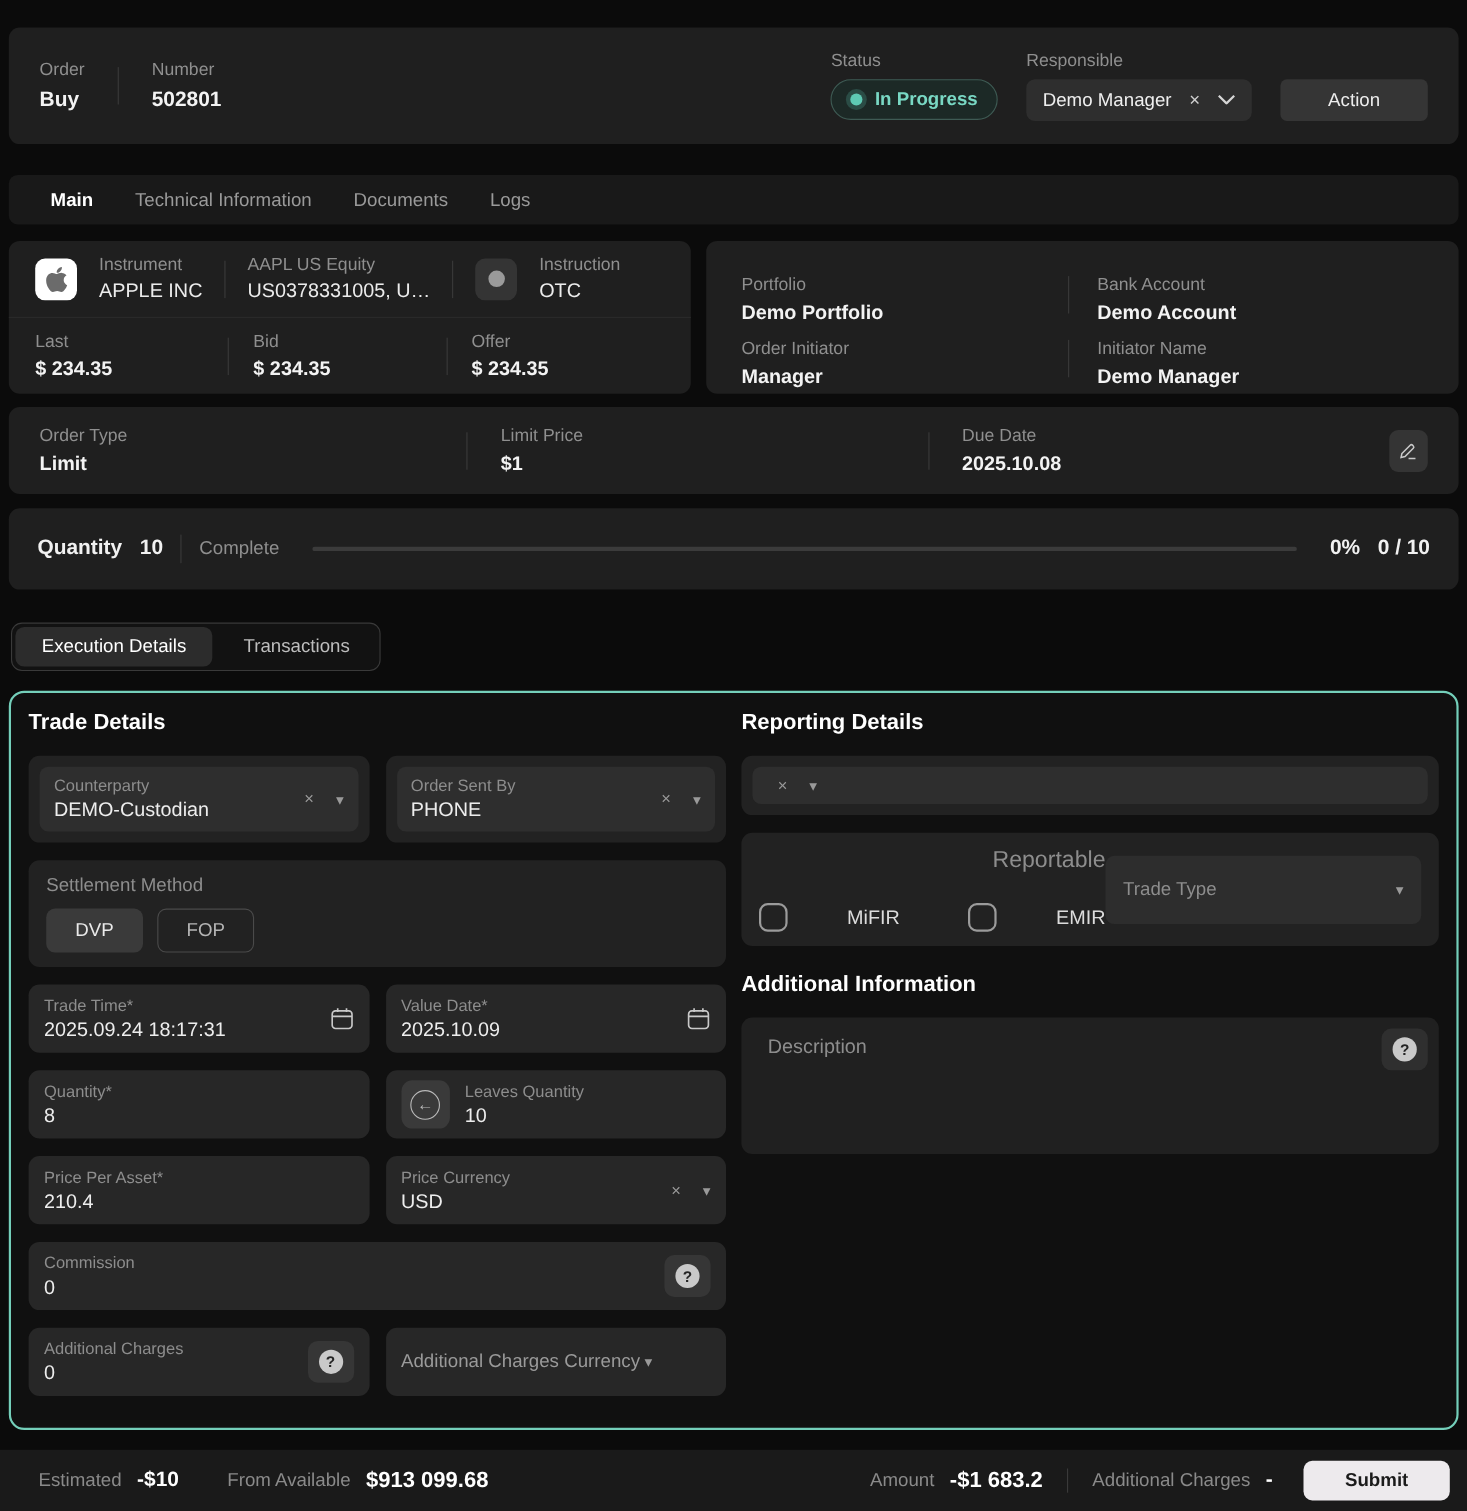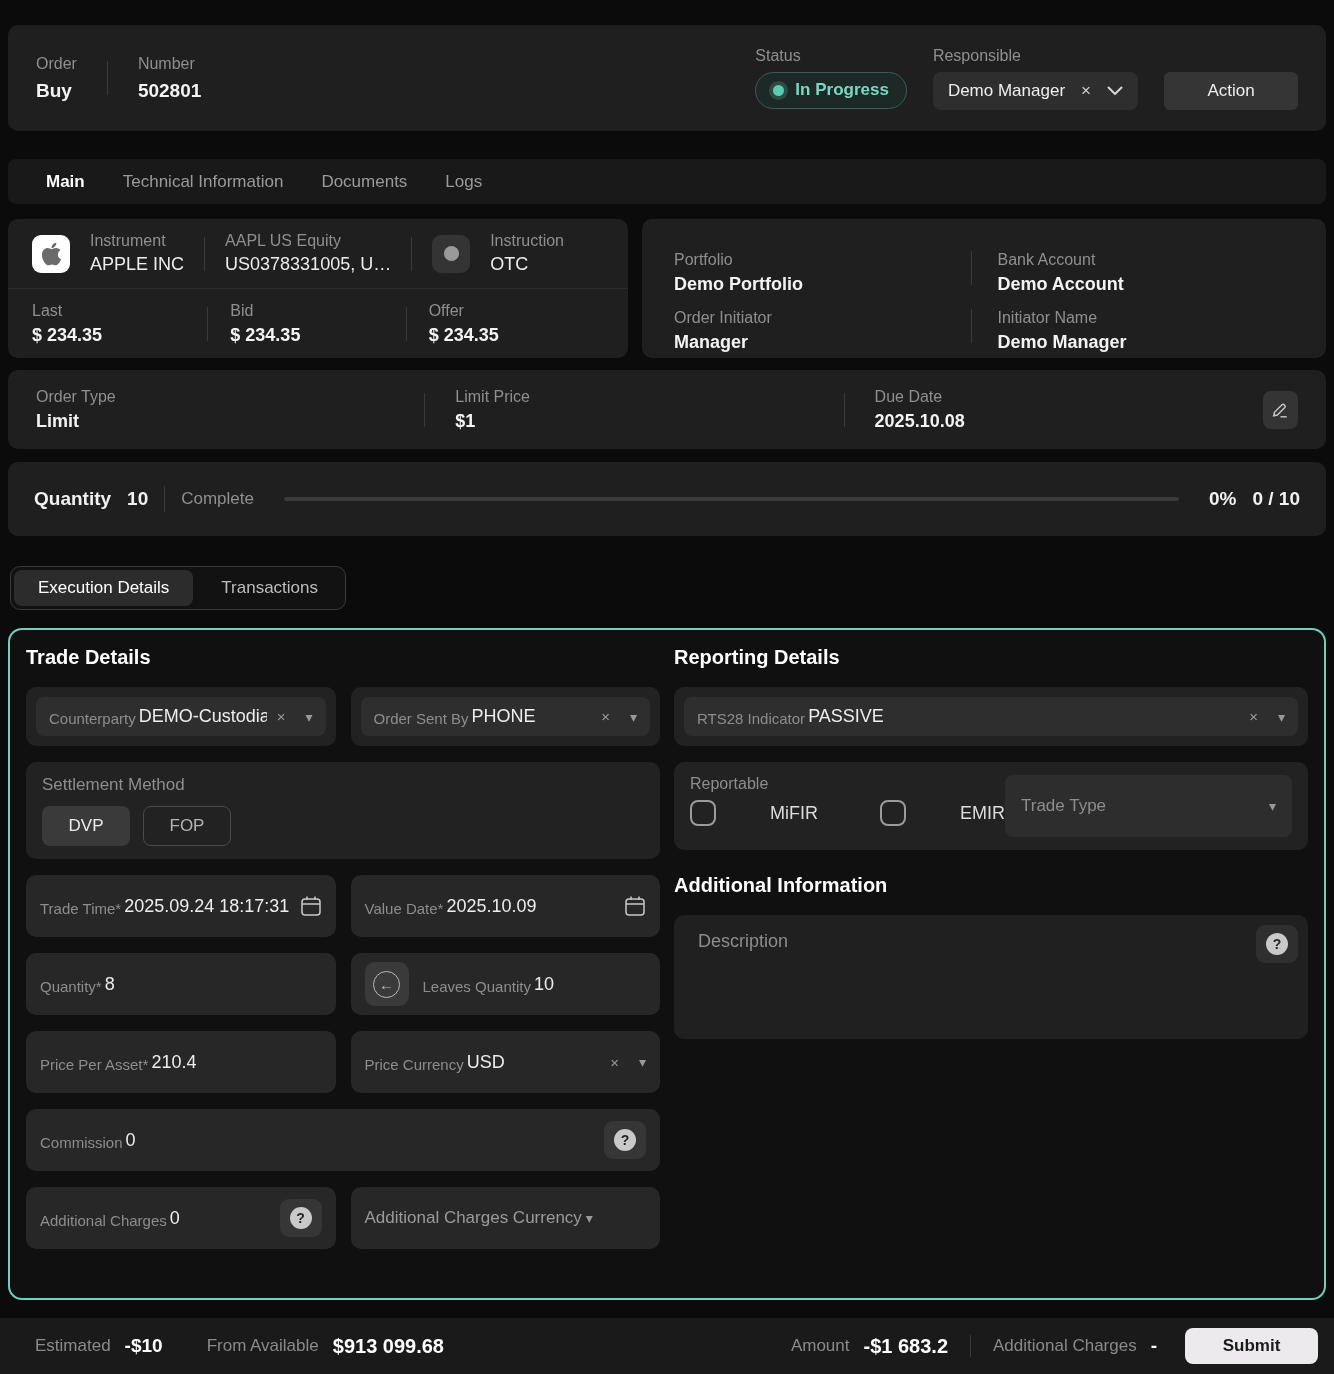--- a/index.html
+++ b/index.html
@@ -72,21 +72,21 @@
 
   
   .panel { margin:18px 8px 0; height:672px; border:2px solid #74cfba; border-radius:14px;
            background:#101010; padding:14px 16px; display:flex; gap:14px; }
   .col { flex:1; min-width:0; }
   .sec-title { font-size:20px; font-weight:700; margin:2px 0 18px; color:#fff; }
   .frow { display:flex; gap:15px; margin-bottom:16px; }
   .frow > * { flex:1; min-width:0; }
   .wrap-card { background:#222; border-radius:10px; padding:10px; }
   .sel { background:#2e2e2e; border-radius:8px; padding:9px 13px; display:flex; align-items:center; cursor:pointer; }
-  .fstack { flex:1; display:flex; gap:3px; min-width:0;align-items:flex-end; }
+  .fstack { flex:1; display:flex; flex-direction:column; gap:3px; min-width:0; }
   .flbl { font-size:15px; color:#8d8d8d; white-space:nowrap; }
   .fval { font-size:18px; color:#ededed; white-space:nowrap; overflow:hidden; }
   .trail { display:flex; align-items:center; gap:20px; margin-left:10px; }
   .tri { color:#9a9a9a; font-size:14px; cursor:pointer; }
   .field { background:#272727; border-radius:10px; height:62px; padding:9px 14px;
            display:flex; align-items:center; cursor:text; }
   .settle { background:#222; border-radius:10px; padding:13px 16px; margin-bottom:16px; }
   .settle .flbl { font-size:17px; margin-bottom:11px; display:block; }
   .sbtns { display:flex; gap:13px; }
   .sbtn { width:88px; height:40px; border-radius:8px; font-size:17px; font-family:inherit; cursor:pointer;
@@ -99,21 +99,21 @@
                 display:flex; align-items:center; justify-content:center; font-size:15px; }
   .help-btn { width:42px; height:38px; background:#363636; border:none; border-radius:9px; flex:none;
               display:flex; align-items:center; justify-content:center; cursor:pointer; margin-left:10px; }
   .help-c { width:22px; height:22px; border-radius:50%; background:#c9c9c9; color:#242424;
             font-size:14px; font-weight:700; display:flex; align-items:center; justify-content:center; }
   .ph-drop { color:#9a9a9a; font-size:17px; display:flex; align-items:center; gap:4px; }
 
   
   .report { background:#222; border-radius:10px; padding:13px 16px; margin-bottom:16px; display:flex; }
   .rleft { flex:1; }
-  .rleft .flbl { font-size:16px; display:block; margin-bottom:7px; }
+  .rleft .flbl { font-size:21px; display:block; margin-bottom:27px;text-align:right; }
   .cbrow { display:flex; gap:62px; }
   .cbitem { display:flex; align-items:center; gap:14px; cursor:pointer; }
   .cbox { width:26px; height:26px; border:2px solid #9b9b9b; border-radius:8px; background:transparent; }
   .cblbl { font-size:18px; color:#dcdcdc;margin-left:40px; }
   .ttype { width:300px; height:62px; background:#2d2d2d; border-radius:8px; align-self:center;
            display:flex; align-items:center; padding:0 16px; cursor:pointer; }
   .ttype .flbl { font-size:17px; flex:1; }
   .desc { background:#202020; border-radius:10px; height:124px; padding:8px 16px; position:relative; }
   .desc textarea { width:100%; height:100%; background:transparent; border:none; outline:none; resize:none;
            color:#e8e8e8; font-size:18px; font-family:inherit; padding:8px; }
@@ -415,24 +415,20 @@
           </span>
         </div>
       </div>
     </div>
 
     <div class="col">
       <div class="sec-title">Reporting Details</div>
 
       <div class="wrap-card" style="margin-bottom:16px">
         <div class="sel">
-          <div class="fstack">
-            <span class="flbl">RTS28 Indicator</span>
-            <span class="fval">PASSIVE</span>
-          </div>
           <div class="trail">
             <span class="xicon" style="font-size:15px;color:#9a9a9a">×</span>
             <span class="tri">▾</span>
           </div>
         </div>
       </div>
 
       <div class="report">
         <div class="rleft">
           <span class="flbl">Reportable</span>

